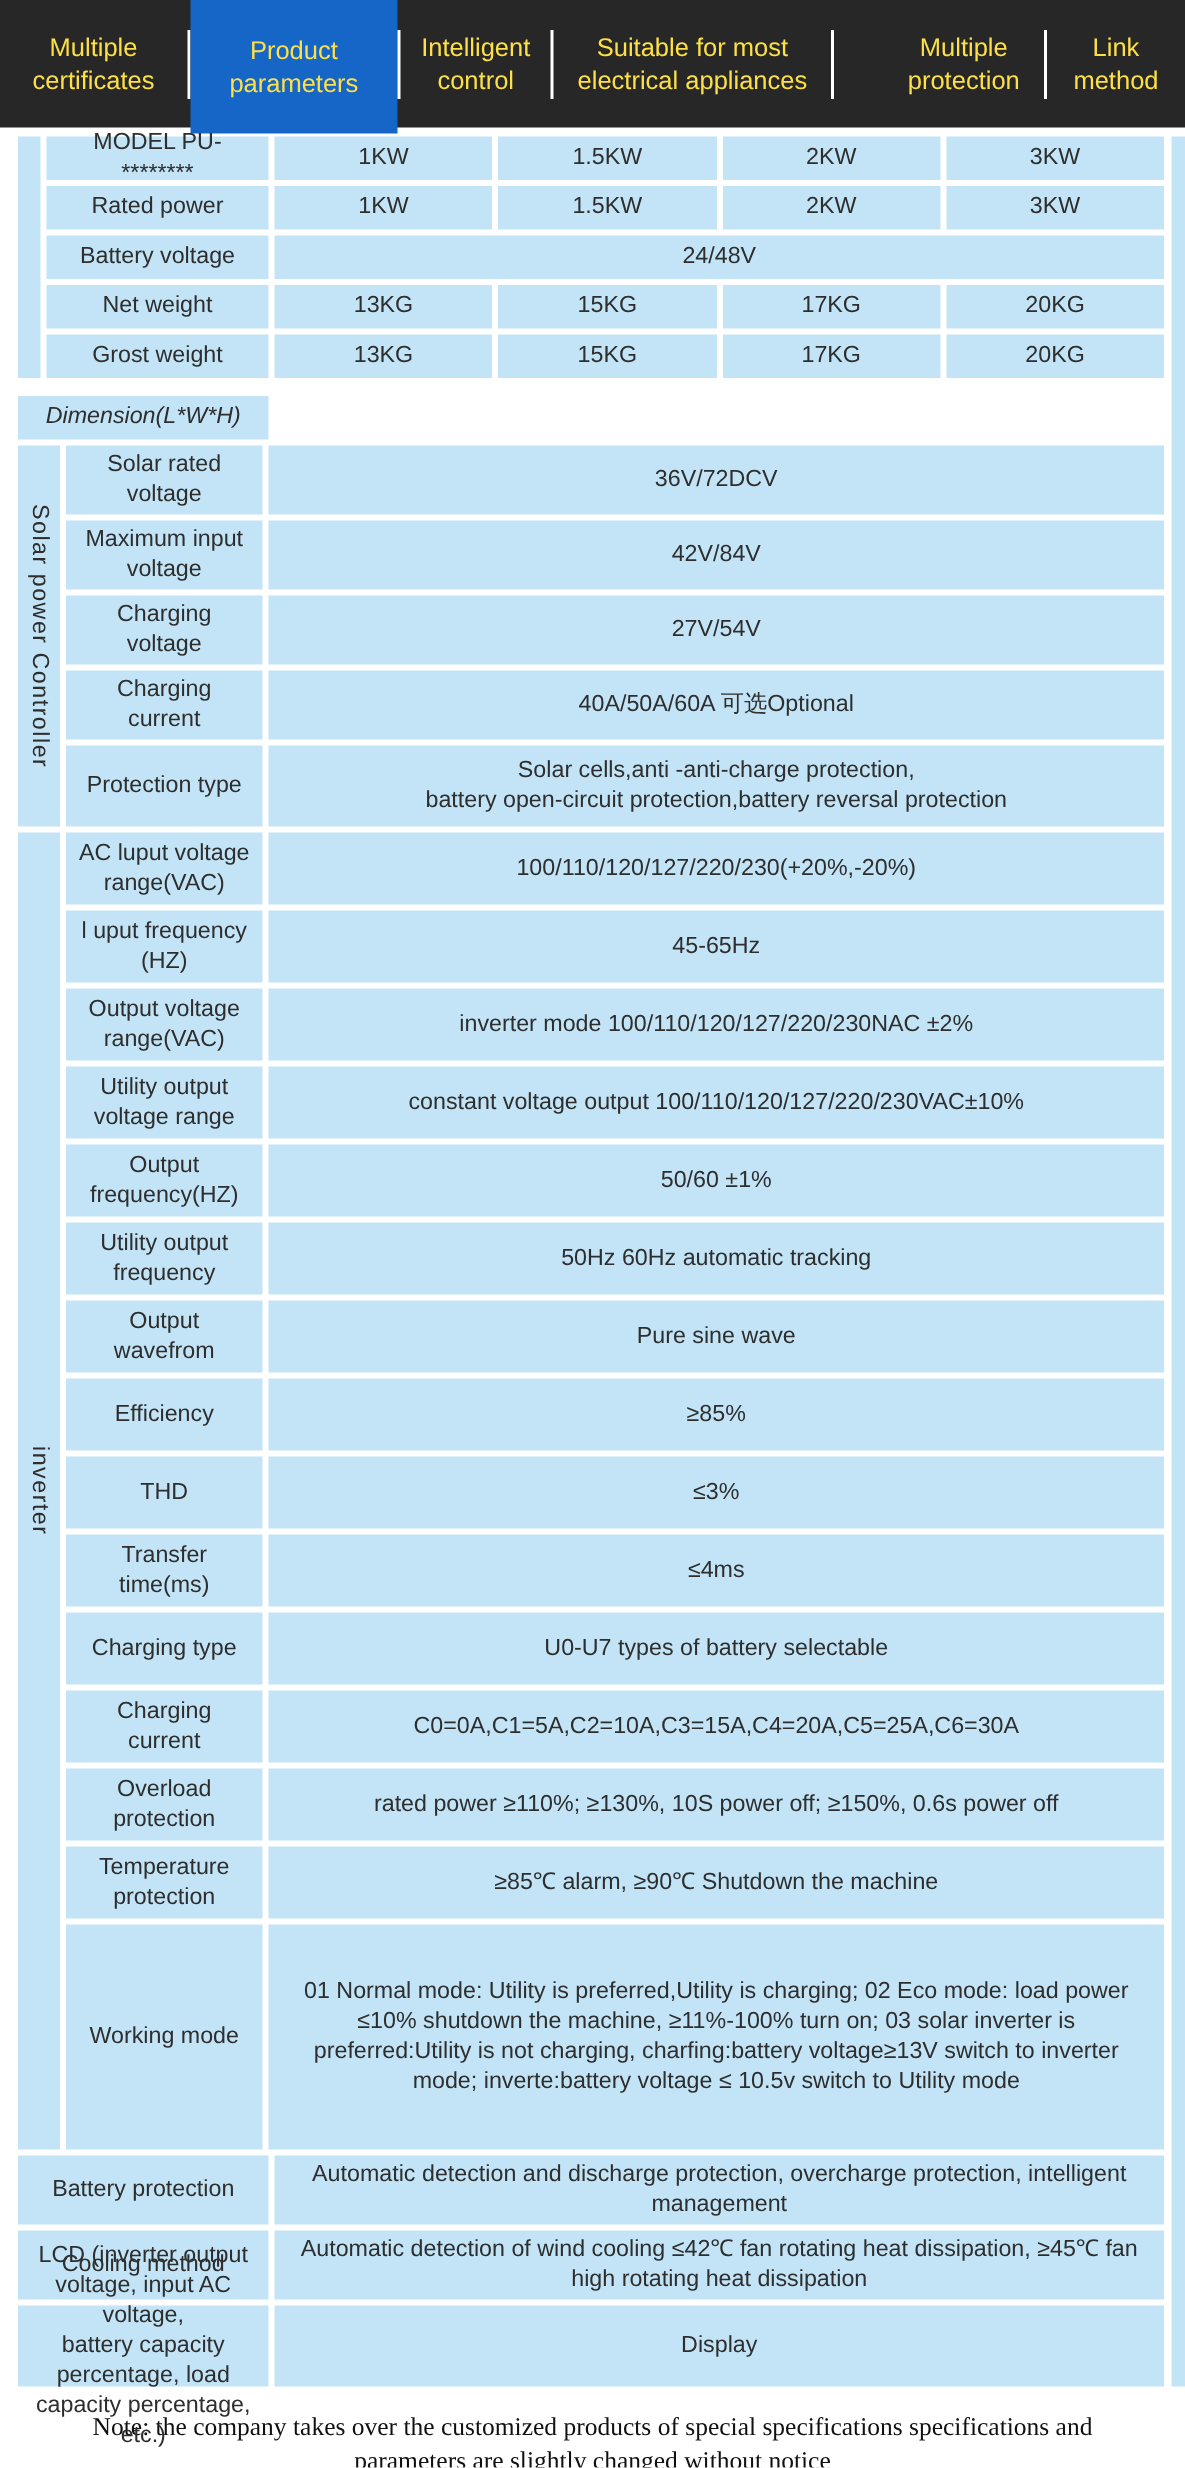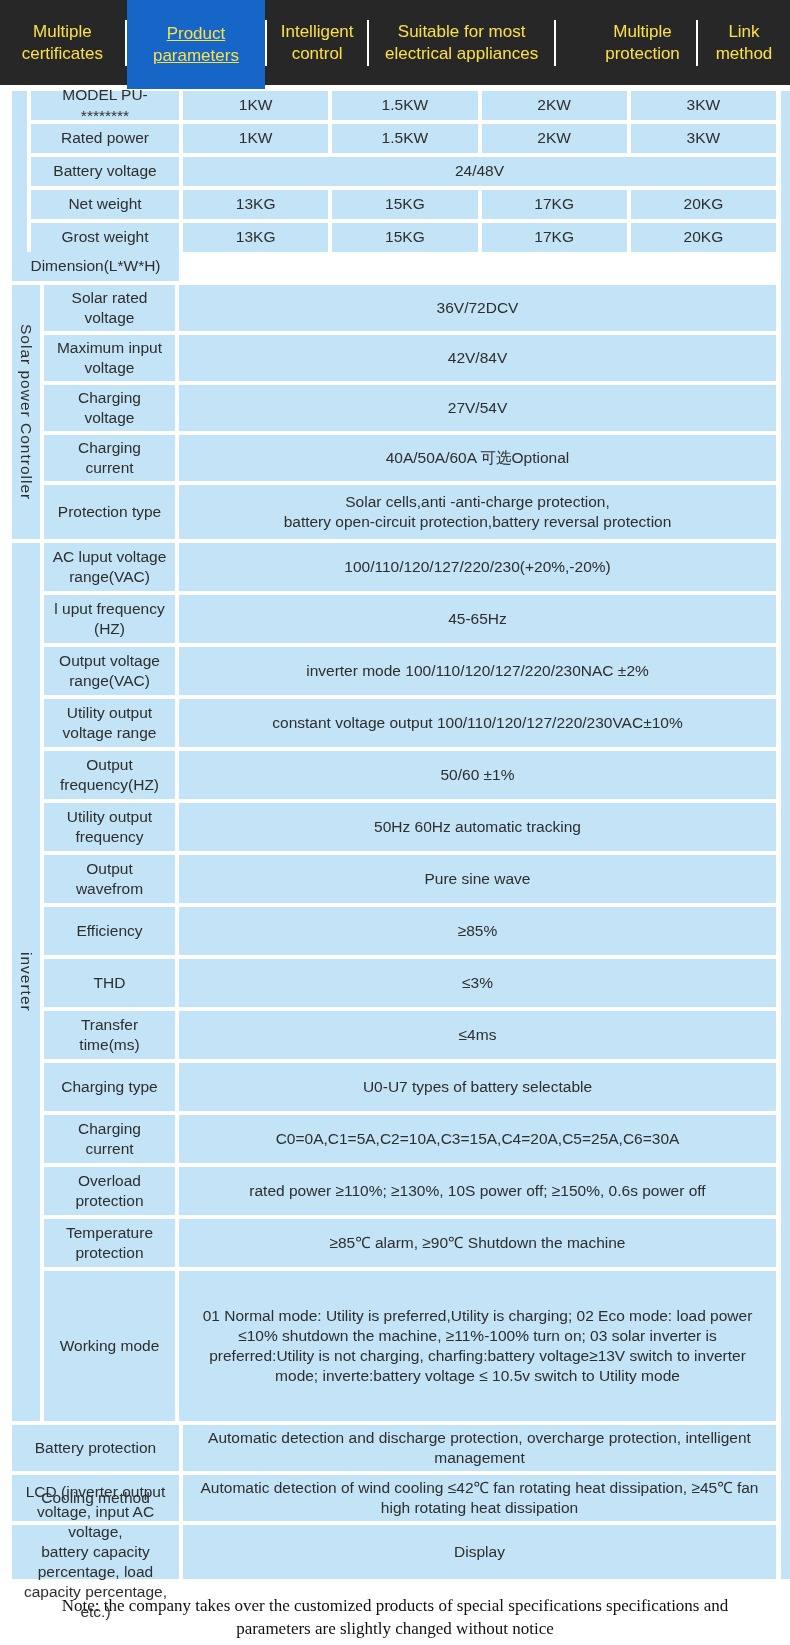--- a/index.html
+++ b/index.html
@@ -14,37 +14,37 @@
     display:flex; align-items:stretch; background:#272727;
     height:85px; width:790px;
   }
   .tab {
     display:flex; align-items:center; justify-content:center;
     text-align:center; color:#fde047; font-size:17px; line-height:1.28;
     padding:0 6px; cursor:default;
   }
   .tab.active { background:#1566c6; height:89px; }
   .sep { width:2px; height:46px; background:#ffffff; align-self:center; flex:none; }
-  .w1{width:126px;} .w2{width:140px;text-decoration:underline;} .w3{width:101px;} .w4{width:187px;} .w5{width:108px;margin-left:33px;} .w6{width:93px;}
+  .w1{width:126px;} .w2{width:140px;} .w3{width:101px;} .w4{width:187px;} .w5{width:108px;margin-left:33px;} .w6{width:93px;}
 
   
   .table-wrap { position:relative; margin:6px 0 0 12px; width:764px; }
   .right-strip { position:absolute; left:769px; top:0; width:9px; height:100%; background:#c2e4f6; }
 
   .cell {
     background:#c2e4f6; display:flex; align-items:center; justify-content:center;
     text-align:center; font-size:15.5px; padding:2px 8px; line-height:1.3;
   }
   .value { white-space:pre-line; }
 
   .secA { display:grid; grid-template-columns:15px 148px 1fr 1fr 1fr 1fr; grid-template-rows:repeat(5,29px); gap:4px; }
   .stripA { grid-row:1/6; background:#c2e4f6; }
   .span4 { grid-column:3/7; }
 
-  .secB { margin-top:0; display:grid; grid-template-columns:167px 1fr; grid-template-rows:29px; gap:4px; }
+  .secB { margin-top:12px; display:grid; grid-template-columns:167px 1fr; grid-template-rows:29px; gap:4px;font-style:italic; }
 
   .secC { margin-top:4px; display:grid; grid-template-columns:28px 131px 1fr; grid-template-rows:46px 46px 46px 46px 54px; gap:4px; }
   .secD { margin-top:4px; display:grid; grid-template-columns:28px 131px 1fr; grid-template-rows:repeat(14,48px) 150px; gap:4px; }
   .strip-v {
     background:#c2e4f6; display:flex; align-items:center; justify-content:center;
     writing-mode:vertical-rl; font-size:15.5px; letter-spacing:1px;
   }
   .rowspan5 { grid-row:1/6; }
   .rowspan15 { grid-row:1/16; }
 

